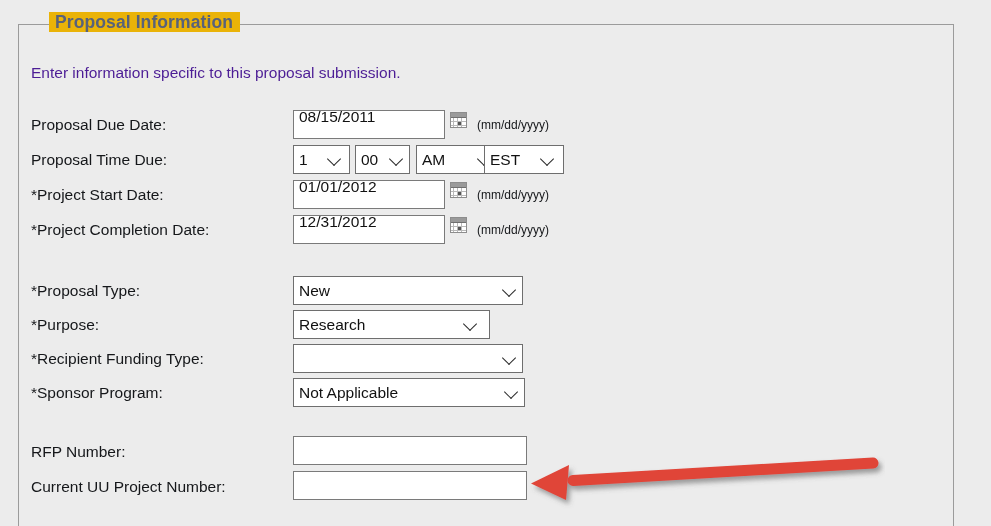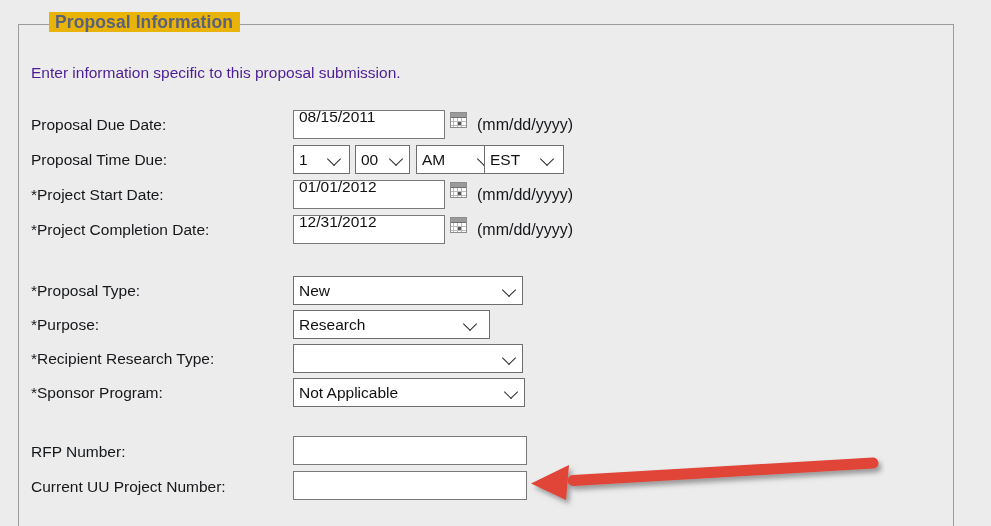--- a/index.html
+++ b/index.html
@@ -53,21 +53,21 @@
   
   .lbl {
     position: absolute;
     font-size: 15.5px;
     color: #15171a;
     white-space: nowrap;
     line-height: 20px;
   }
   .hint {
     position: absolute;
-    font-size: 16px;
+    font-size: 12px;
     color: #15171a;
     white-space: nowrap;
     line-height: 20px;
   }
 
   
   .tin {
     position: absolute;
     box-sizing: border-box;
     border: 1px solid #7a7a7a;
@@ -224,21 +224,21 @@
   <span class="sel-val">New</span>
   <span class="chev"></span>
 </div>
 
 <div class="lbl" style="left:31px; top:315px;">*Purpose:</div>
 <div class="sel" style="left:293px; top:310px; width:197px;">
   <span class="sel-val">Research</span>
   <span class="chev" style="right:14px;"></span>
 </div>
 
-<div class="lbl" style="left:31px; top:349px;">*Recipient Research Type:</div>
+<div class="lbl" style="left:31px; top:349px;">*Recipient Funding Type:</div>
 <div class="sel" style="left:293px; top:344px; width:230px;">
   <span class="chev"></span>
 </div>
 
 <div class="lbl" style="left:31px; top:383px;">*Sponsor Program:</div>
 <div class="sel" style="left:293px; top:378px; width:232px;">
   <span class="sel-val">Not Applicable</span>
   <span class="chev"></span>
 </div>
 

